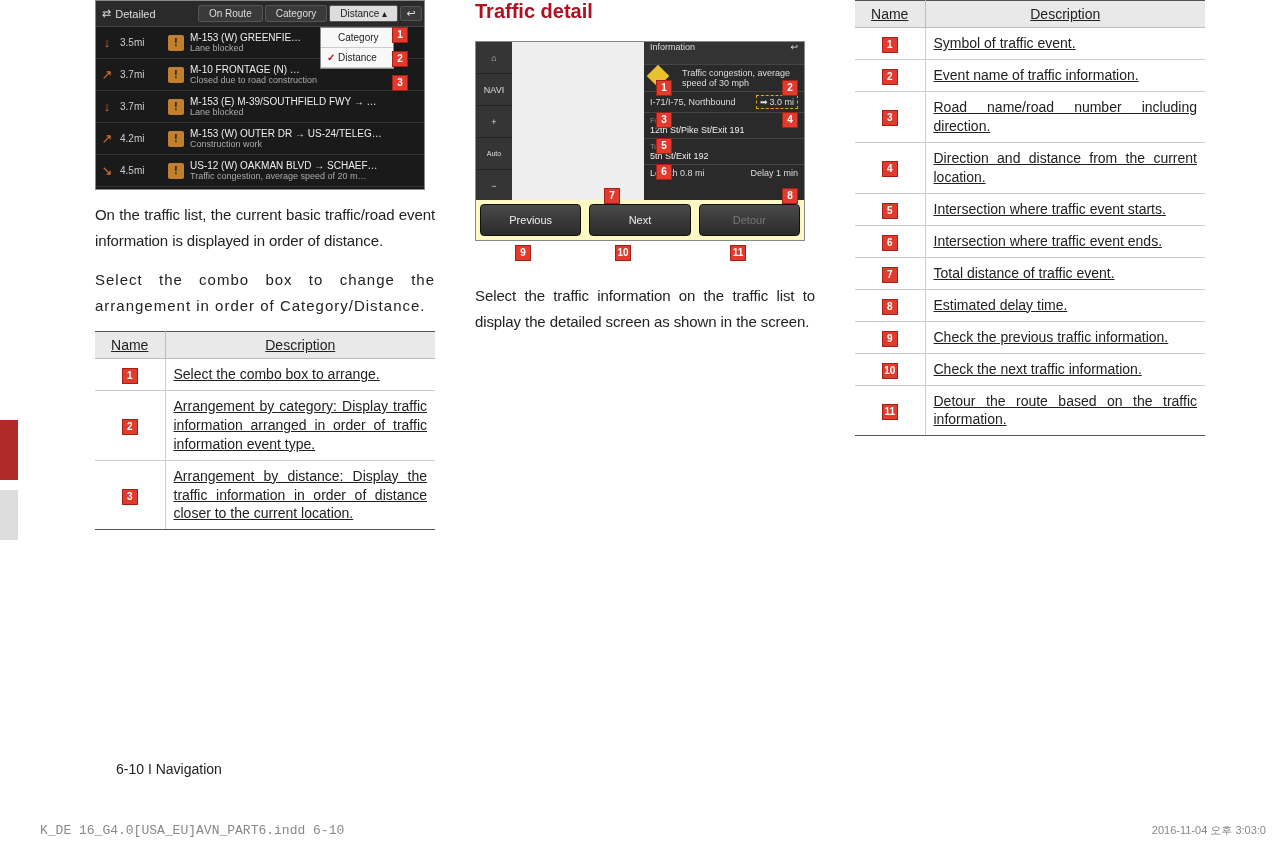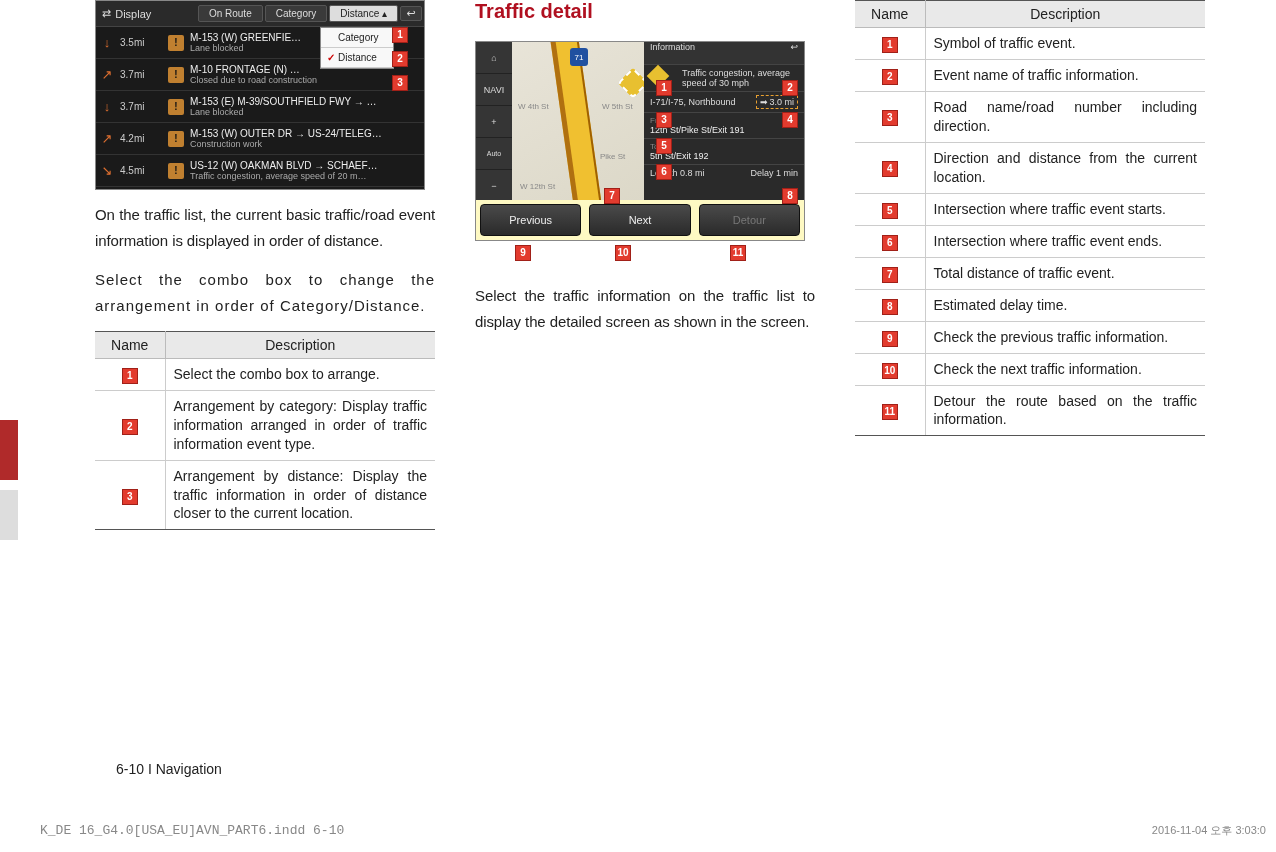--- a/index.html
+++ b/index.html
@@ -132,20 +132,21 @@
     margin: 12px 0;
     line-height: 1.75;
     text-align: justify;
     letter-spacing: -0.1px;
   }
   table.desc-table {
     width: 100%;
     border-collapse: collapse;
     font-size: 14px;
     margin-top: 8px;
+    text-decoration: underline;
   }
   table.desc-table th {
     background: #e9e9e9;
     border-top: 1.5px solid #555;
     border-bottom: 1px solid #bbb;
     padding: 5px 6px;
     font-weight: normal;
     text-align: center;
   }
   table.desc-table th:first-child { border-right:1px solid #bbb; width:70px;}
@@ -259,21 +260,21 @@
 <div class="side-tab"></div>
 <div class="side-tab2"></div>
 
 <div class="columns">
 
   <div class="col">
     <div class="traffic-screen">
       <div class="ts-header">
         <div class="ts-title">
           <span>⇄</span>
-          <span>Display</span>
+          <span>Detailed</span>
         </div>
         <span class="ts-btn">On Route</span>
         <span class="ts-btn">Category</span>
         <span class="ts-btn light">Distance ▴</span>
         <span class="ts-back">↩</span>
       </div>
       <div class="dropdown-popup">
         <div class="dp-item">
             <span class="dp-check"></span>
             <span>Category</span>
@@ -363,29 +364,20 @@
   <div class="col">
     <h3 class="section-title">Traffic detail</h3>
 
     <div class="detail-screen">
       <div class="ds-left">
         <div class="ds-lbtn">⌂</div>
         <div class="ds-lbtn">NAVI</div>
         <div class="ds-lbtn">+</div>
         <div class="ds-lbtn" style="font-size:7px">Auto</div>
         <div class="ds-lbtn">−</div>
-      </div>
-      <div class="ds-map">
-        <div class="ds-highway"></div>
-        <div class="ds-shield">71</div>
-        <span class="ds-road" style="top:60px;left:6px">W 4th St</span>
-        <span class="ds-road" style="top:60px;left:90px">W 5th St</span>
-        <span class="ds-road" style="top:110px;left:88px">Pike St</span>
-        <span class="ds-road" style="top:140px;left:8px">W 12th St</span>
-        <div class="ds-event-ico"></div>
       </div>
       <div class="ds-info">
         <div class="ds-info-hdr">
           <span>Information</span>
           <span>↩</span>
         </div>
         <div class="ds-info-row" style="display:flex;gap:16px;align-items:flex-start">
           <span style="width:16px;height:16px;background:#e8c030;display:inline-block;transform:rotate(45deg);flex-shrink:0"></span>
           <span>Traffic congestion, average speed of 30 mph</span>
         </div>

